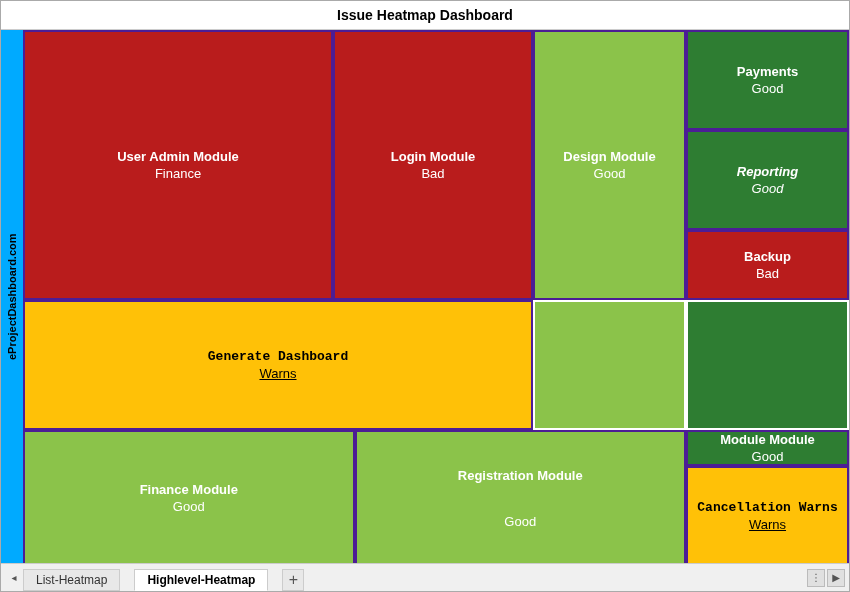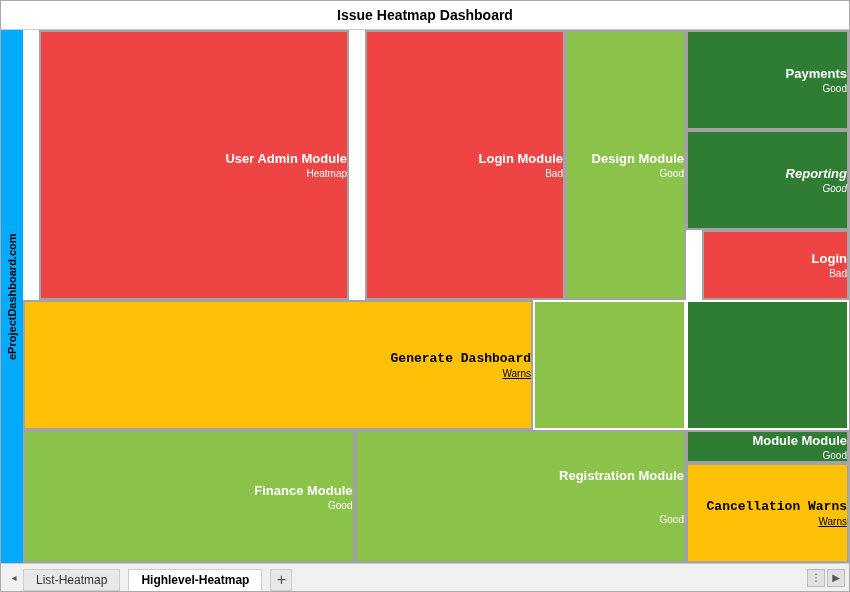--- a/index.html
+++ b/index.html
@@ -71,41 +71,41 @@
 
     
     .row-bot {
       display: flex;
       flex: 1;
     }
 
     .cell {
       display: flex;
       flex-direction: column;
-      align-items: flex-end;
-      justify-content: center;
-      border: 2px solid #a3a3a3;
+      align-items: center;
+      justify-content: center;
+      border: 2px solid #4c1d95;
       color: #fff;
       text-align: center;
       cursor: pointer;
       position: relative;
     }
 
     .cell .cell-title {
       font-size: 13px;
       font-weight: bold;
     }
 
     .cell .cell-status {
-      font-size: 10px;
+      font-size: 13px;
       margin-top: 2px;
     }
 
     
-    .red { background: #ef4444; margin-left: 16px; }
+    .red { background: #b91c1c; }
     .light-green { background: #8bc34a; }
     .yellow { background: #ffc107; color: #000; }
     .dark-green { background: #2e7d32; }
 
     .yellow .cell-title { color: #000; font-family: Liberation Mono, monospace; }
     .yellow .cell-status { color: #000; text-decoration: underline; }
 
     
     .col-right-top {
       display: flex;
@@ -141,21 +141,21 @@
       height: 100%;
       flex: 1;
     }
 
     .tab {
       padding: 1px 12px;
       font-size: 12px;
       border: 1px solid #ccc;
       background: #e8e8e8;
       cursor: pointer;
-      margin-right: 8px;
+      margin-right: 14px;
       height: 22px;
       display: flex;
       align-items: center;
       color: #333;
     }
 
     .tab.active {
       background: #fff;
       font-weight: bold;
       color: #000;
@@ -209,21 +209,21 @@
     <div class="side-label">
       <span>eProjectDashboard.com</span>
     </div>
 
     <div class="heatmap-grid">
 
       <div class="row-top">
 
         <div class="cell red" style="flex: 0 0 310px;">
           <span class="cell-title">User Admin Module</span>
-          <span class="cell-status">Heatmap</span>
+          <span class="cell-status">Finance</span>
         </div>
 
         <div class="cell red" style="flex: 0 0 200px;">
           <span class="cell-title">Login Module</span>
           <span class="cell-status">Bad</span>
         </div>
 
         <div class="cell light-green" style="flex: 1;">
           <span class="cell-title">Design Module</span>
           <span class="cell-status">Good</span>
@@ -232,21 +232,21 @@
         <div class="col-right-top">
           <div class="cell dark-green" style="flex: 1;">
             <span class="cell-title">Payments</span>
             <span class="cell-status">Good</span>
           </div>
           <div class="cell dark-green" style="flex: 1; font-style: italic;">
             <span class="cell-title">Reporting</span>
             <span class="cell-status">Good</span>
           </div>
           <div class="cell red" style="flex: 0 0 70px;">
-            <span class="cell-title">Login</span>
+            <span class="cell-title">Backup</span>
             <span class="cell-status">Bad</span>
           </div>
         </div>
       </div>
 
       <div class="row-mid">
         <div class="cell yellow" style="flex: 0 0 510px;">
           <span class="cell-title">Generate Dashboard</span>
           <span class="cell-status">Warns</span>
         </div>

